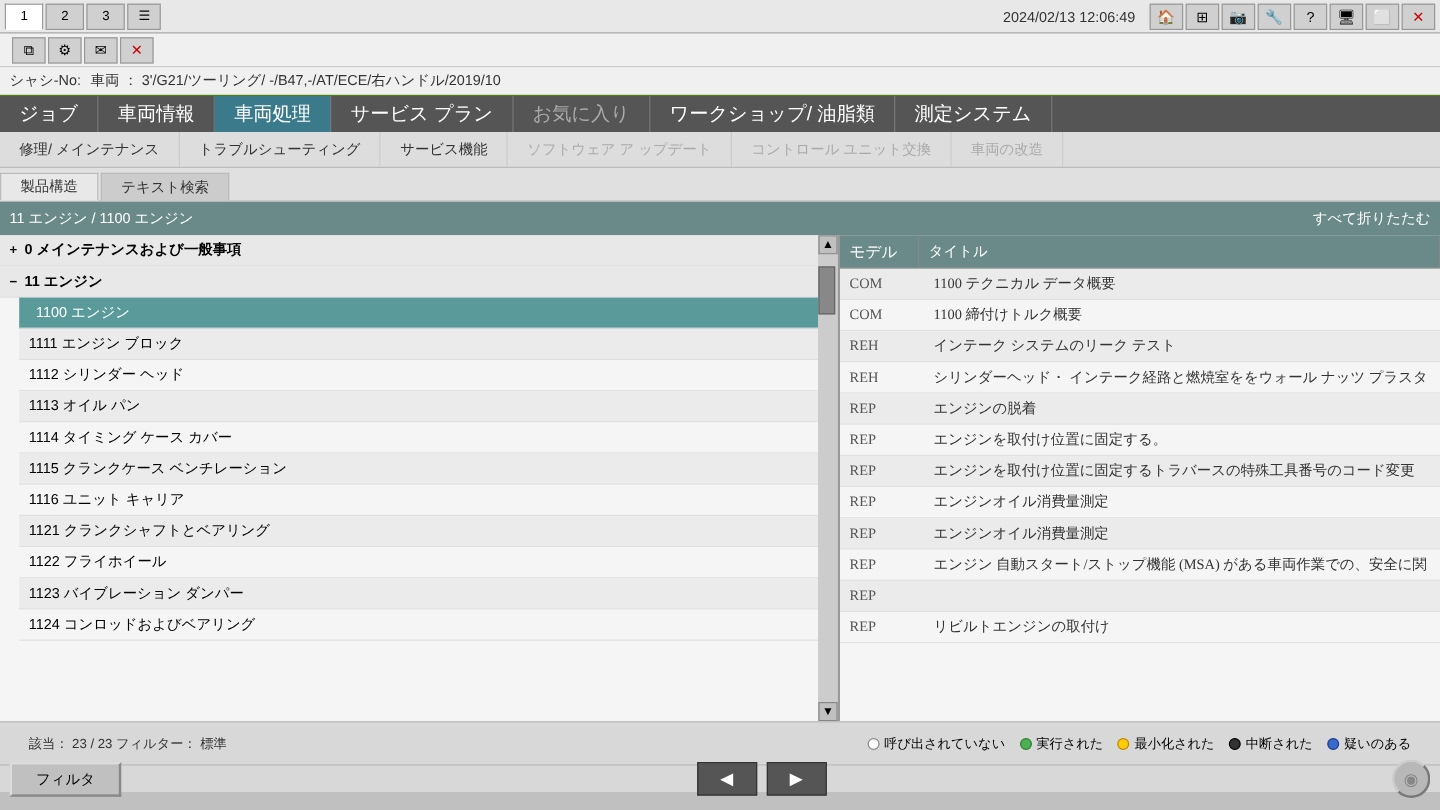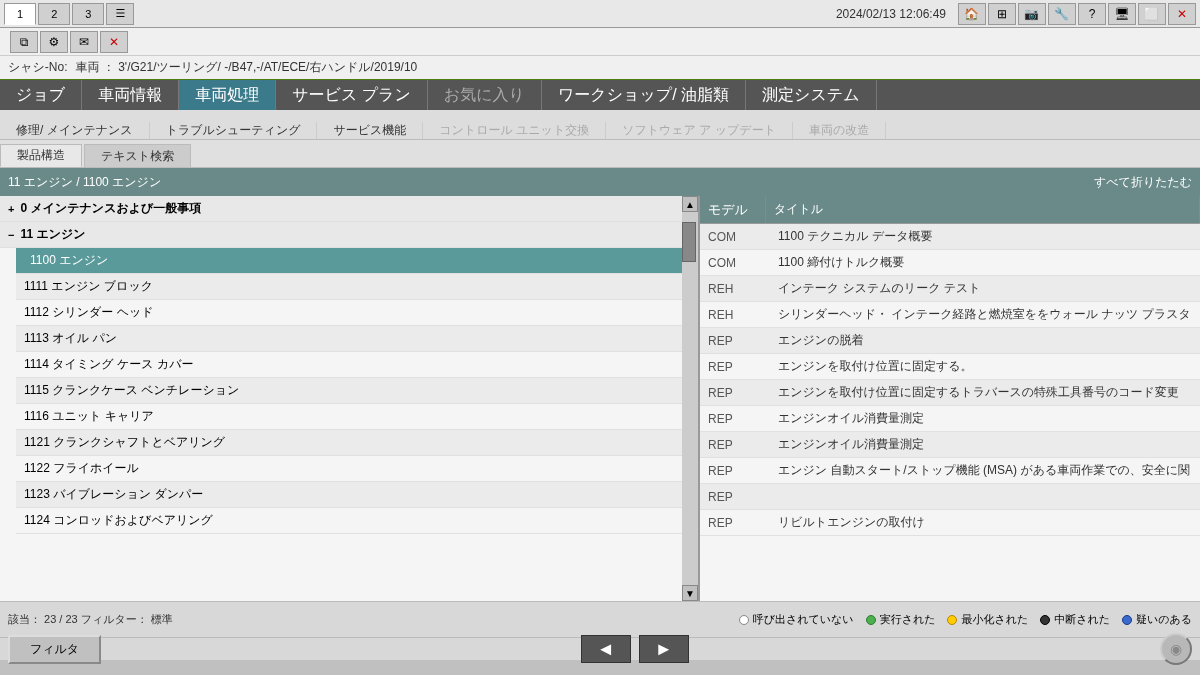--- a/index.html
+++ b/index.html
@@ -24,21 +24,21 @@
     #vehicle-label { color: #333; margin-right: 8px; }
     #vehicle-info { color: #333; }
 
     
     #nav-tabs { display: flex; background: #555; height: 30px; }
     .nav-tab { display: flex; align-items: center; padding: 0 16px; color: #fff; font-size: 16px; cursor: pointer; border-right: 1px solid #777; }
     .nav-tab.active { background: #3a7a8a; }
     .nav-tab.disabled { color: #aaa; cursor: default; }
 
     
-    #sub-nav { display: flex; background: #ddd; height: 30px; border-bottom: 1px solid #bbb; align-items: flex-end; }
+    #sub-nav { display: flex; background: #ddd; height: 30px; border-bottom: 1px solid #bbb; }
     .sub-nav-item { display: flex; align-items: center; padding: 0 16px; font-size: 12px; cursor: pointer; color: #333; border-right: 1px solid #ccc; }
     .sub-nav-item.disabled { color: #aaa; cursor: default; }
 
     
     #page-tabs { display: flex; background: #e0e0e0; height: 28px; padding-top: 4px; border-bottom: 1px solid #bbb; }
     .page-tab { display: flex; align-items: center; padding: 0 16px; font-size: 12px; cursor: pointer; color: #333; border: 1px solid #bbb; border-bottom: none; background: #ccc; margin-right: 2px; }
     .page-tab.active { background: #e8e8e8; border-bottom: 1px solid #e8e8e8; }
 
     
     #tree-header { display: flex; align-items: center; background: #6a8a8a; color: #fff; height: 28px; padding: 0 8px; font-size: 12px; }
@@ -64,33 +64,33 @@
     #tree-list::-webkit-scrollbar { width: 16px; }
     #tree-list::-webkit-scrollbar-track { background: #ccc; }
     #tree-list::-webkit-scrollbar-thumb { background: #888; border: 1px solid #999; }
 
     
     #right-panel { flex: 1; display: flex; flex-direction: column; }
     #right-header { display: flex; background: #6a8a8a; color: #fff; height: 28px; border-bottom: 1px solid #999; }
     .right-col-header { display: flex; align-items: center; padding: 0 8px; font-size: 12px; color: #fff; border-right: 1px solid #888; }
     .right-col-header.model { width: 70px; cursor: pointer; }
     .right-col-header.title { flex: 1; cursor: pointer; }
-    #right-list { flex: 1; overflow-y: auto; background: #f5f5f5; }
+    #right-list { flex: 1; overflow-y: auto; background: #f5f5f5; font-family: Liberation Serif, serif; }
     .right-row { display: flex; align-items: center; height: 26px; border-bottom: 1px solid #e0e0e0; font-size: 12px; cursor: pointer; }
     .right-row.striped { background: #ebebeb; }
     .right-row.striped2 { background: #f5f5f5; }
     .model-cell { width: 70px; padding: 0 8px; color: #555; flex-shrink: 0; }
     .title-cell { flex: 1; padding: 0 8px; color: #333; overflow: hidden; white-space: nowrap; text-overflow: ellipsis; }
 
     #right-list::-webkit-scrollbar { width: 16px; }
     #right-list::-webkit-scrollbar-track { background: #ccc; }
     #right-list::-webkit-scrollbar-thumb { background: #888; border: 1px solid #999; }
 
     
-    #status-bar { display: flex; align-items: center; background: #d8d8d8; border-top: 1px solid #bbb; height: 36px; padding: 0 8px; font-size: 11px; }
+    #status-bar { display: flex; align-items: center; background: #d8d8d8; border-top: 1px solid #bbb; height: 36px; padding: 0 24px; font-size: 11px; }
     #status-text { flex: 1; color: #333; }
     .legend-item { display: flex; align-items: center; margin-left: 12px; font-size: 11px; }
     .legend-dot { width: 10px; height: 10px; border-radius: 50%; margin-right: 4px; border: 1px solid #888; }
 
     
     #bottom-bar { display: flex; align-items: center; background: #d8d8d8; border-top: 1px solid #bbb; height: 23px; padding: 0 8px; }
     .bottom-btn { background: #c0c0c0; border: 2px outset #ddd; padding: 4px 20px; font-size: 12px; cursor: pointer; margin-right: 8px; }
     .nav-arrow { width: 50px; height: 28px; background: #555; display: flex; align-items: center; justify-content: center; cursor: pointer; color: #fff; font-size: 18px; border: 1px solid #333; margin: 0 4px; }
     .bottom-spacer { flex: 1; }
     .circle-btn { width: 32px; height: 32px; border-radius: 50%; background: #b8b8b8; border: 2px outset #ccc; display: flex; align-items: center; justify-content: center; cursor: pointer; font-size: 14px; color: #888; }
@@ -138,22 +138,22 @@
   <div class="nav-tab">サービス プラン</div>
   <div class="nav-tab disabled">お気に入り</div>
   <div class="nav-tab">ワークショップ/ 油脂類</div>
   <div class="nav-tab">測定システム</div>
 </div>
 
 <div id="sub-nav">
   <div class="sub-nav-item">修理/ メインテナンス</div>
   <div class="sub-nav-item">トラブルシューティング</div>
   <div class="sub-nav-item">サービス機能</div>
+  <div class="sub-nav-item disabled">ソフトウェア ア ップデート</div>
   <div class="sub-nav-item disabled">コントロール ユニット交換</div>
-  <div class="sub-nav-item disabled">ソフトウェア ア ップデート</div>
   <div class="sub-nav-item disabled">車両の改造</div>
 </div>
 
 <div id="page-tabs">
   <div class="page-tab active">製品構造</div>
   <div class="page-tab">テキスト検索</div>
 </div>
 
 <div style="display:flex; flex-direction:column; flex:1; overflow:hidden; height:calc(675px - 28px - 28px - 24px - 30px - 30px - 28px - 36px - 38px);">
 

